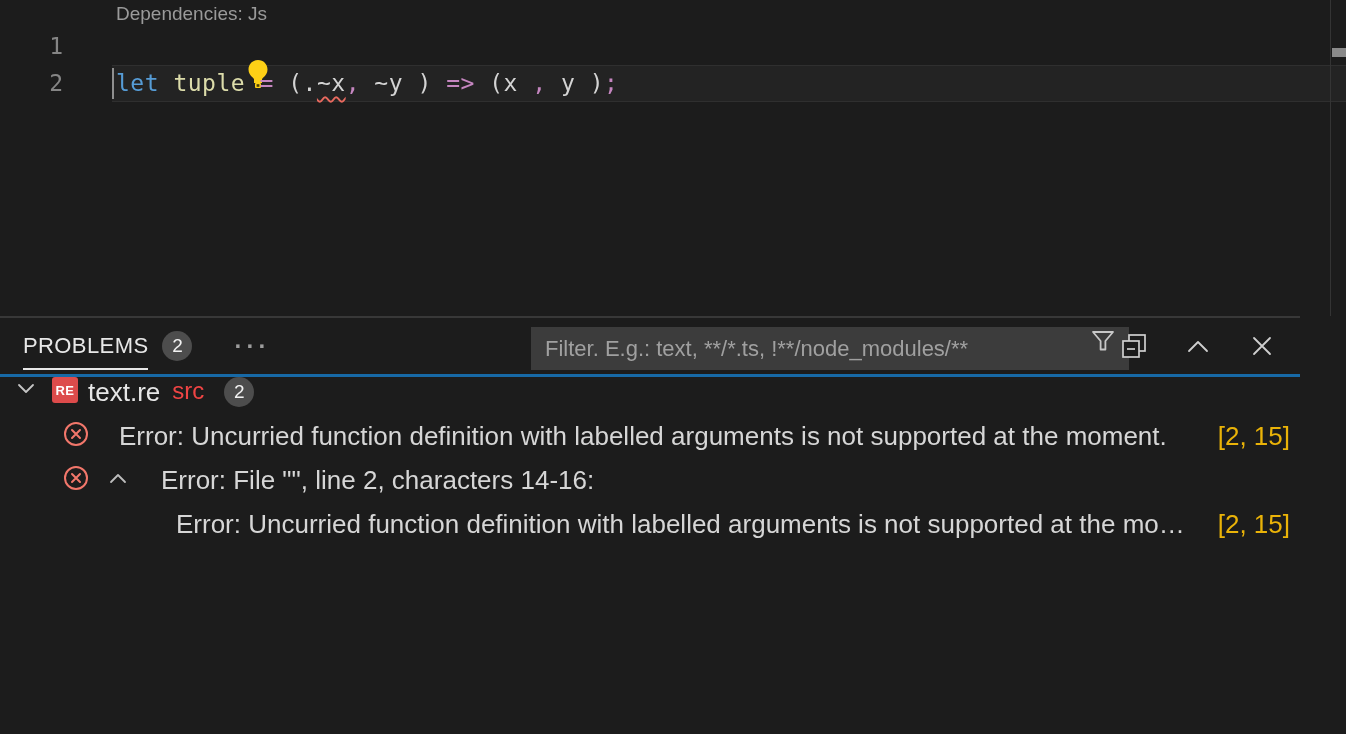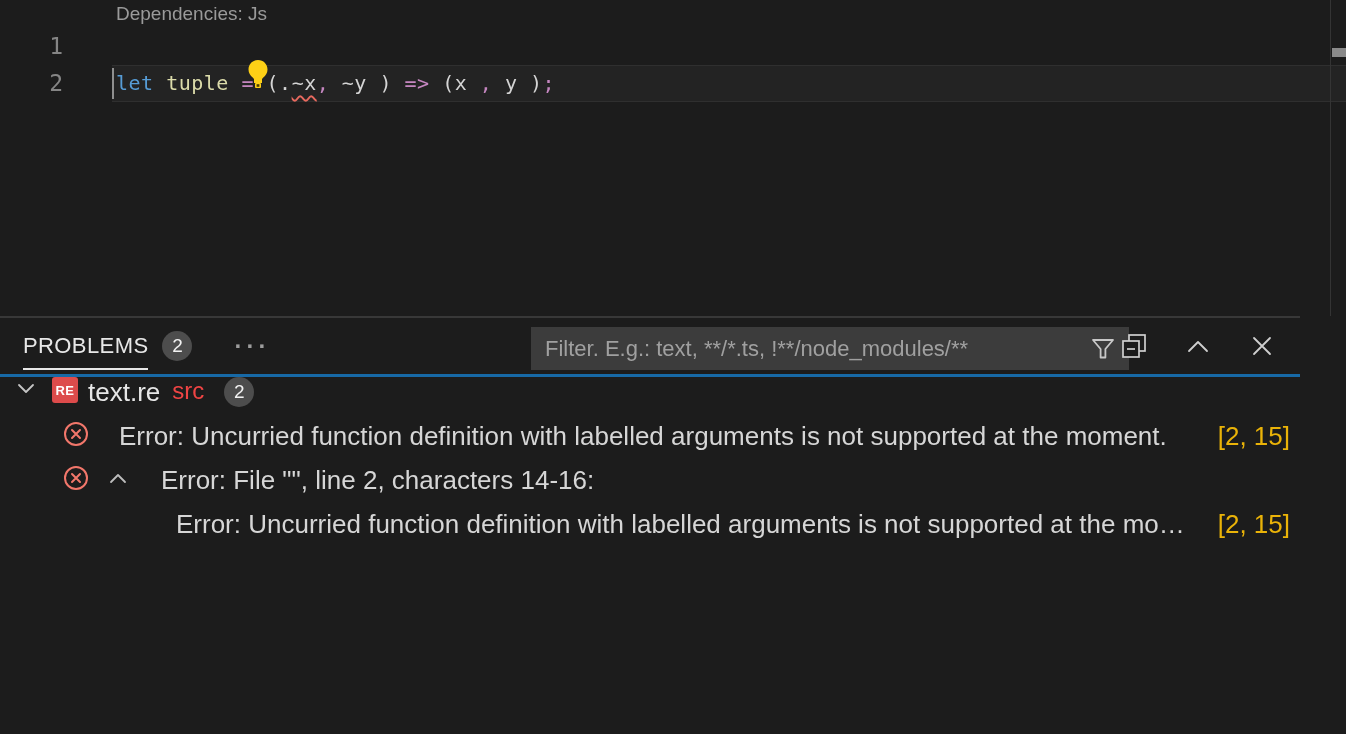--- a/index.html
+++ b/index.html
@@ -11,21 +11,21 @@
   .editor { position:absolute; top:0; left:0; width:1346px; height:385px; background:#1c1c1c; }
   .codelens { position:absolute; left:116px; top:3px; font-size:19px; color:#9a9a9a; cursor:pointer; }
   .gutter-num { position:absolute; left:0; width:63px; text-align:right;
                 font-family:"DejaVu Sans Mono", monospace; font-size:23px; color:#858585;
                 height:37px; line-height:37px; }
   .gutter-1 { top:28px; } .gutter-2 { top:65px; }
   .current-line { position:absolute; left:112px; right:0; top:65px; height:37px;
                   background:#232323; border-top:1px solid #2f2f2f; border-bottom:1px solid #2f2f2f; }
   .cursor { position:absolute; left:112px; top:68px; width:2px; height:31px; background:#8f8f8f; }
   .code-line { position:absolute; left:116px; height:37px; line-height:37px; white-space:pre;
-               font-family:"DejaVu Sans Mono", monospace; font-size:20px; letter-spacing:0.5px; }
+               font-family:"DejaVu Sans Mono", monospace; font-size:23px; letter-spacing:0.5px; }
   .code-line-1 { top:28px; } .code-line-2 { top:65px; }
   .tok-kw { color:#569cd6; }
   .tok-fn { color:#dcdcaa; }
   .tok-op { color:#c586c0; }
   .tok-fg { color:#d4d4d4; }
   .squiggle { text-decoration:underline wavy #e8695e 2px; text-underline-offset:5px; }
   .lightbulb { position:absolute; left:130px; top:31px; width:24px; height:30px; cursor:pointer; }
   .ruler-line { position:absolute; left:1330px; top:0; width:1px; height:316px; background:#343434; }
   .scroll-marker { position:absolute; left:1332px; top:48px; width:14px; height:9px; background:#8a8a8a; }
 
@@ -35,21 +35,21 @@
   .tabs { display:flex; align-items:center; height:100%; padding-left:23px; }
   .tab { font-size:22px; letter-spacing:0.4px; cursor:pointer; position:relative; height:100%;
          display:flex; align-items:center; }
   .tab-active { color:#e7e7e7; }
   .tab-active .tab-underline { position:absolute; left:0; right:0; bottom:4px; height:2px; background:#e7e7e7; }
   .tab-inactive { color:#979797; margin-left:48px; }
   .badge { min-width:30px; height:30px; border-radius:15px; background:#4d4d4d; color:#f2f2f2;
            font-size:19px; display:flex; align-items:center; justify-content:center; margin-left:14px; }
   .more-dots { margin-left:42px; color:#9d9d9d; font-size:24px; font-weight:bold; letter-spacing:4px; cursor:pointer; }
   .filter-box { position:absolute; left:531px; top:9px; width:598px; height:43px; background:#3c3c3c;
-                display:flex; align-items:center; }
+                display:flex; }
   .filter-input { flex:1; background:transparent; border:none; outline:none; color:#cccccc;
                   font-family:"Liberation Sans", sans-serif; font-size:22px; padding:0 14px; }
   .filter-input::placeholder { color:#a0a0a0; opacity:1; }
   .filter-funnel { width:28px; height:28px; margin-right:12px; cursor:pointer; flex:none; }
   .panel-actions { position:absolute; right:24px; top:0; height:100%; display:flex; align-items:center; gap:36px; }
   .action-icon { width:28px; height:28px; cursor:pointer; }
 
   
   .problems-body { position:relative; }
   .prow { height:44px; display:flex; align-items:flex-start; font-size:26px; color:#d6d6d6; overflow:hidden; cursor:pointer; }

